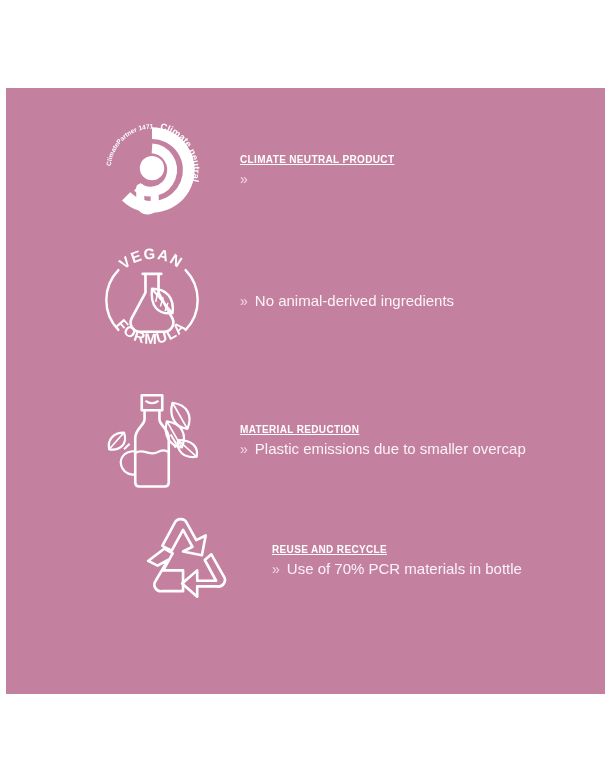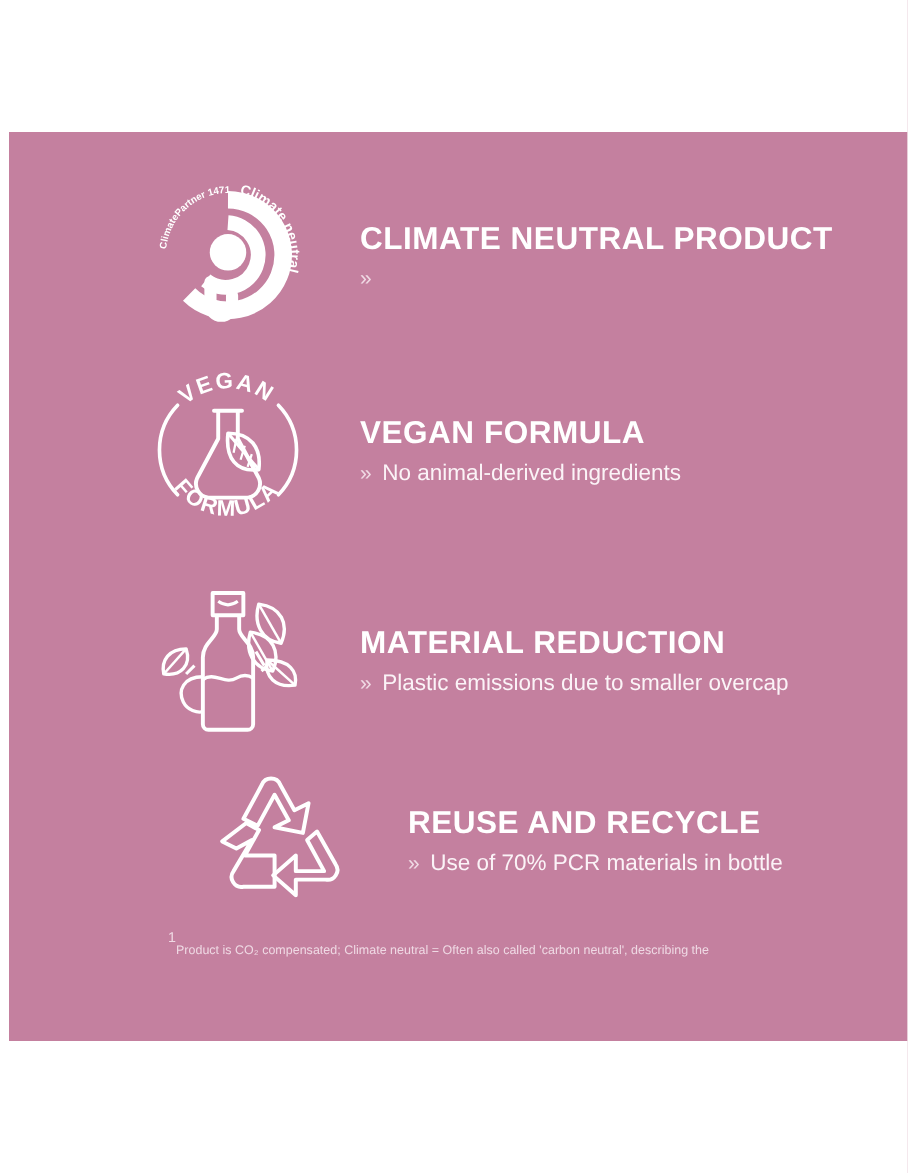--- a/index.html
+++ b/index.html
@@ -58,25 +58,26 @@
     display: block;
     overflow: visible;
   }
   .text-cell {
     padding-left: 21px;
     padding-top: 2px;
   }
   .claim-heading {
     color: #ffffff;
     font-weight: bold;
-    font-size: 21px;
+    font-size: 10px;
     letter-spacing: 0.35px;
     line-height: 1.18;
     margin: 0 0 5px 0;
     white-space: nowrap;
+    text-decoration: underline;
   }
   .claim-detail {
     color: #fbf3f7;
     font-size: 15px;
     line-height: 1.2;
     margin: 0;
     white-space: nowrap;
     display: flex;
     align-items: baseline;
   }
@@ -163,21 +164,20 @@
 
             <text font-family="Liberation Sans, sans-serif" font-size="16" font-weight="bold" fill="#ffffff" letter-spacing="1.5">
               <textPath href="#vgTop" startOffset="26%">VEGAN</textPath>
             </text>
             <text font-family="Liberation Sans, sans-serif" font-size="16" font-weight="bold" fill="#ffffff" letter-spacing="1.2">
               <textPath href="#vgBottom" startOffset="19%">FORMULA</textPath>
             </text>
           </svg>
         </div>
         <div class="text-cell">
-          <div class="claim-heading">VEGAN FORMULA</div>
           <div class="claim-detail">
             <span class="bullet">»</span>
             <span>No animal-derived ingredients</span>
           </div>
         </div>
       </div>
 
       <div class="claim-row r2">
         <div class="icon-cell">
           <svg width="112" height="108" viewBox="0 0 120 116" fill="none">
@@ -231,16 +231,15 @@
           <div class="claim-detail">
             <span class="bullet">»</span>
             <span>Use of 70% PCR materials in bottle</span>
           </div>
         </div>
       </div>
 
     </div>
 
     <div class="footnote">
-      <p><span class="sup">1</span><span>Product is CO₂ compensated; Climate neutral = Often also called 'carbon neutral', describing the</span></p>
     </div>
   </div>
 </div>
 
 </body></html>

